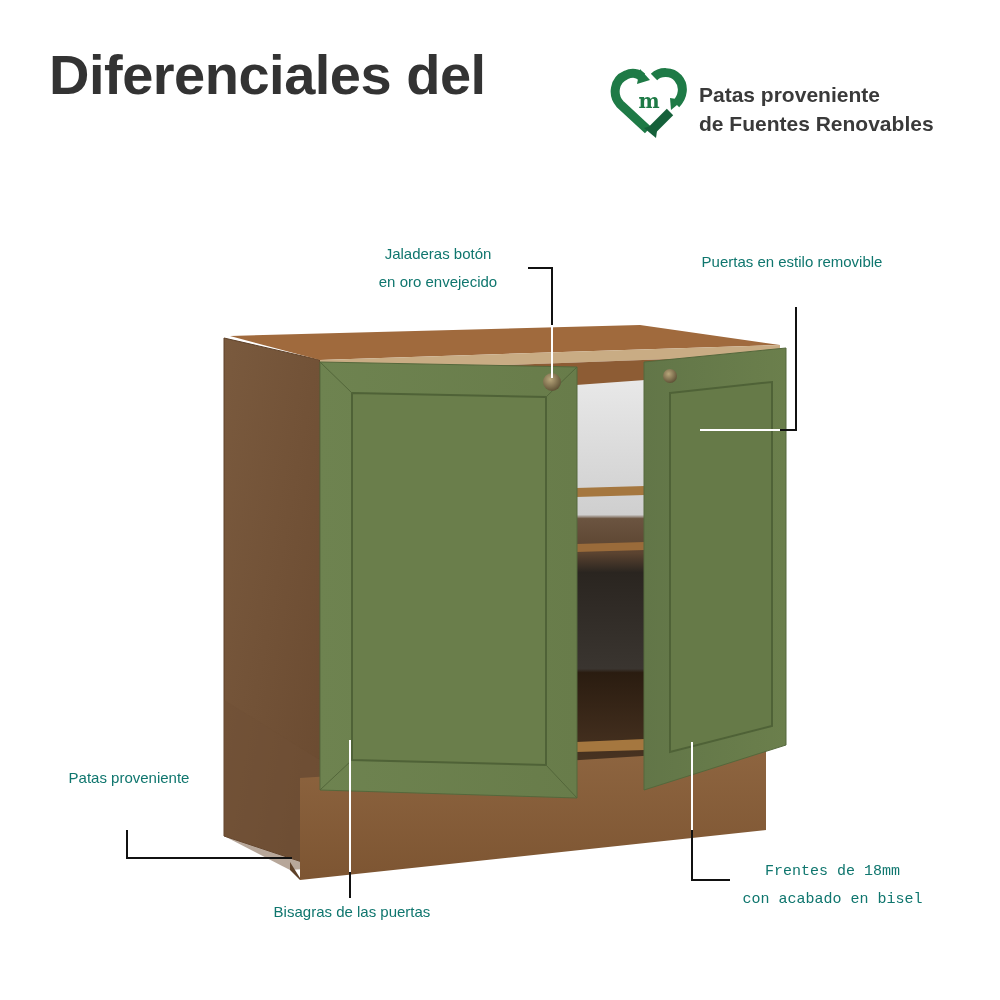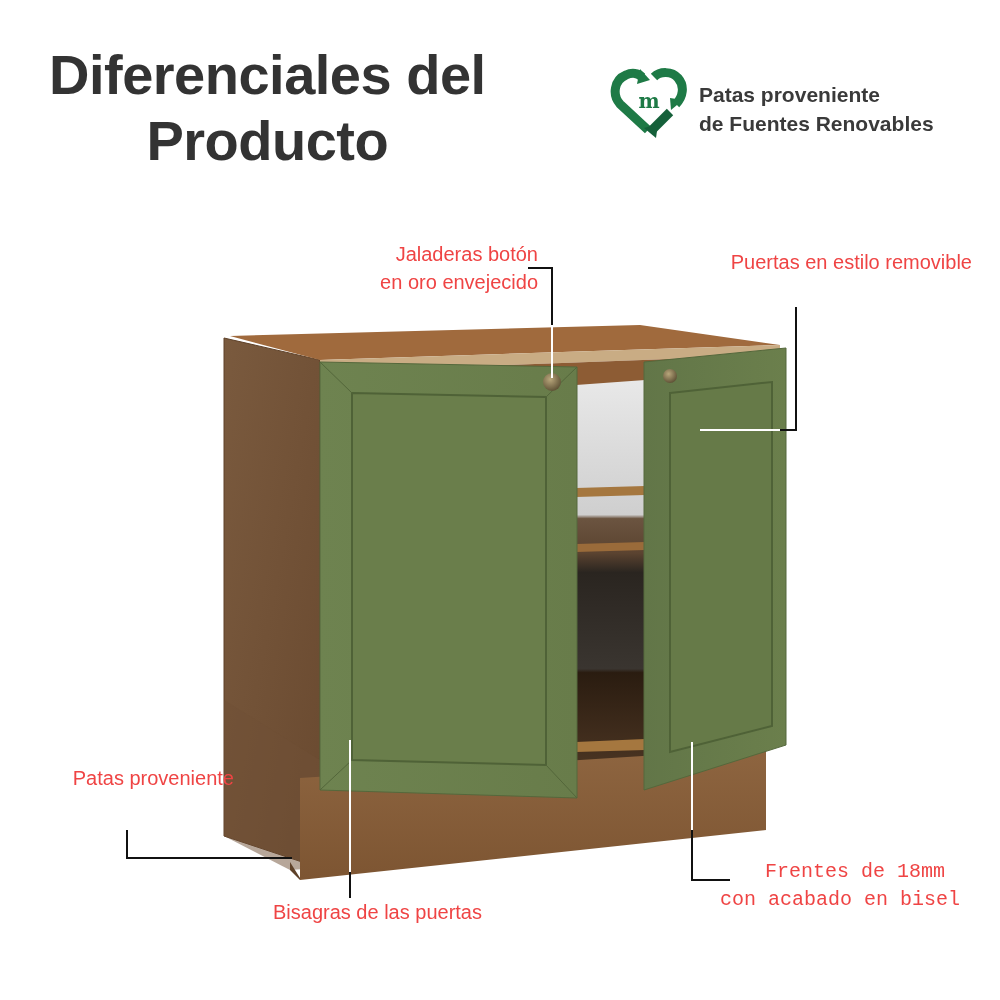--- a/index.html
+++ b/index.html
@@ -2,30 +2,29 @@
 <html><head>
 <meta charset="utf-8">
 <style>
   html,body{margin:0;padding:0;background:#ffffff;}
   body{width:1000px;height:1000px;position:relative;overflow:hidden;font-family:"Liberation Sans","DejaVu Sans",sans-serif;color:#333333;}
   .title{position:absolute;left:49px;top:42px;font-size:56px;line-height:66px;font-weight:700;color:#333333;letter-spacing:-0.5px;margin:0;text-align:center;}
   .title span{display:block;}
   .badge{position:absolute;left:610px;top:68px;width:380px;height:70px;}
   .badge-text{position:absolute;left:89px;top:12px;font-size:21px;line-height:29px;font-weight:700;color:#3a3a3a;}
   .badge-text span{display:block;}
-  .label{position:absolute;font-size:20px;line-height:28px;color:#ef4444;text-align:right;white-space:nowrap;}
+  .label{position:absolute;font-size:15px;line-height:28px;color:#0f766e;text-align:center;white-space:nowrap;}
   .label span{display:block;}
   svg.scene{position:absolute;left:0;top:0;}
 </style>
 </head>
 <body>
 
 <h1 class="title">
   <span>Diferenciales del</span>
-  <span>Producto</span>
 </h1>
 
 <div class="badge">
   <svg width="80" height="70" viewBox="0 0 80 70" style="position:absolute;left:0;top:0;">
 
     <path d="M38 62 L10 36 C2 27 4 12 16 7 C22 4 28 5 32 9" fill="none" stroke="#1e7a46" stroke-width="9" stroke-linecap="butt"></path>
     <polygon points="30,1 40,12 27,16" fill="#1e7a46"></polygon>
     <path d="M44 9 C50 3 62 3 68 10 C75 18 73 29 66 36" fill="none" stroke="#1e7a46" stroke-width="9"></path>
     <polygon points="73,32 61,42 60,30" fill="#1e7a46"></polygon>
     <path d="M60 44 L42 62" fill="none" stroke="#15603a" stroke-width="9"></path>

